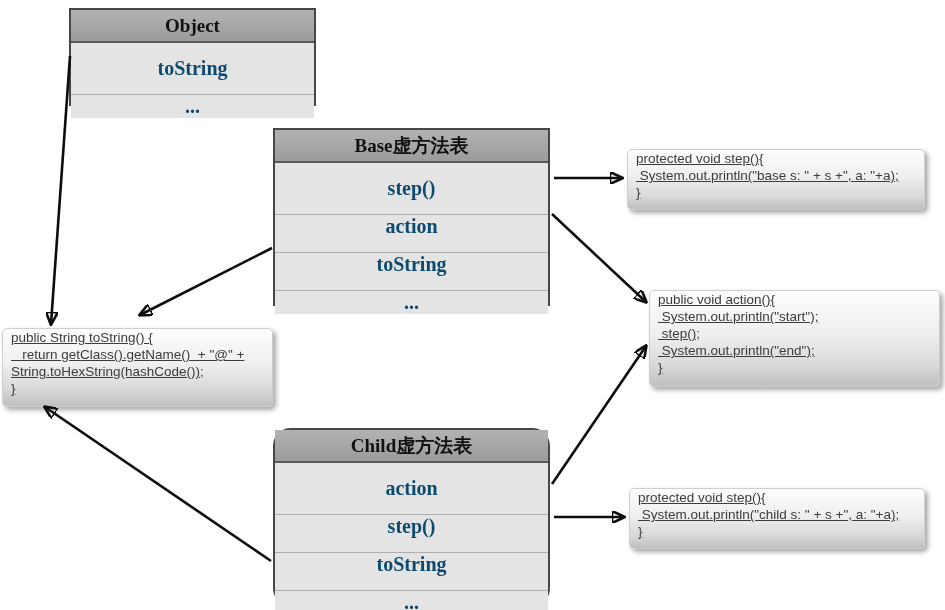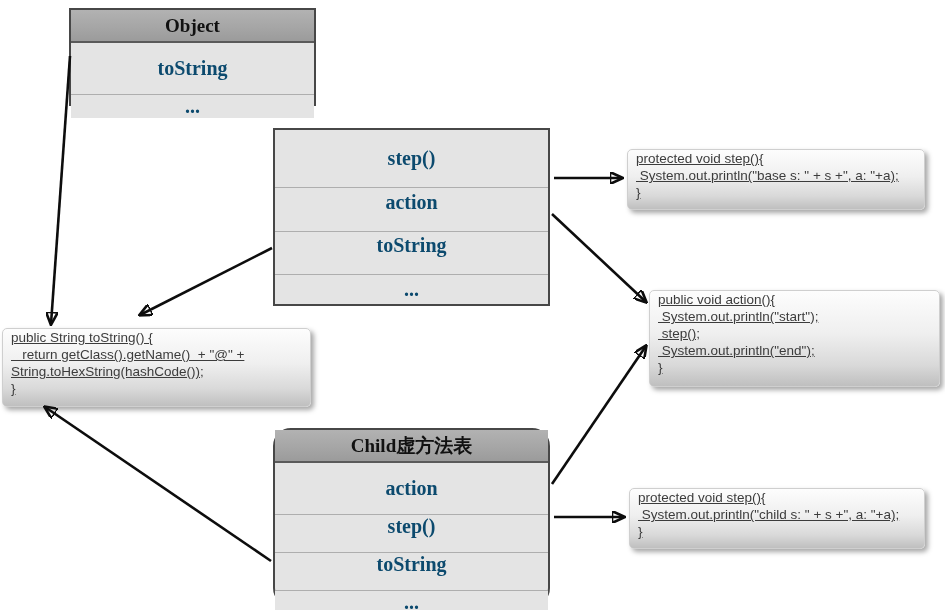--- a/index.html
+++ b/index.html
@@ -61,21 +61,21 @@
     box-shadow: 3px 3px 5px rgba(0,0,0,0.35);
     padding: 0 8px;
     font-family: "Liberation Sans", "DejaVu Sans", sans-serif;
     font-size: 13.5px;
     line-height: 17px;
     color: #3c3c3c;
     text-decoration: underline;
   }
   .code .ln { white-space: pre; }
 
-  #code-tostring   { left: 2px;   top: 328px; width: 309px; height: 79px; }
+  #code-tostring   { left: 2px;   top: 328px; width: 271px; height: 79px; }
   #code-base-step  { left: 627px; top: 149px; width: 298px; height: 61px; }
   #code-action     { left: 649px; top: 290px; width: 291px; height: 97px; }
   #code-child-step { left: 629px; top: 488px; width: 296px; height: 61px; }
 
   
   #arrows {
     position: absolute;
     left: 0; top: 0;
     width: 945px; height: 610px;
     pointer-events: none;
@@ -87,20 +87,21 @@
 
 <div class="canvas">
 
   <div class="vtable" id="tbl-object">
     <div class="hdr">Object</div>
     <div class="row">toString</div>
     <div class="row">...</div>
   </div>
 
   <div class="vtable" id="tbl-base">
+    <div class="hdr">Base虚方法表</div>
     <div class="row">step()</div>
     <div class="row">action</div>
     <div class="row">toString</div>
     <div class="row">...</div>
   </div>
 
   <div class="vtable" id="tbl-child">
     <div class="hdr">Child虚方法表</div>
     <div class="row">action</div>
     <div class="row">step()</div>

